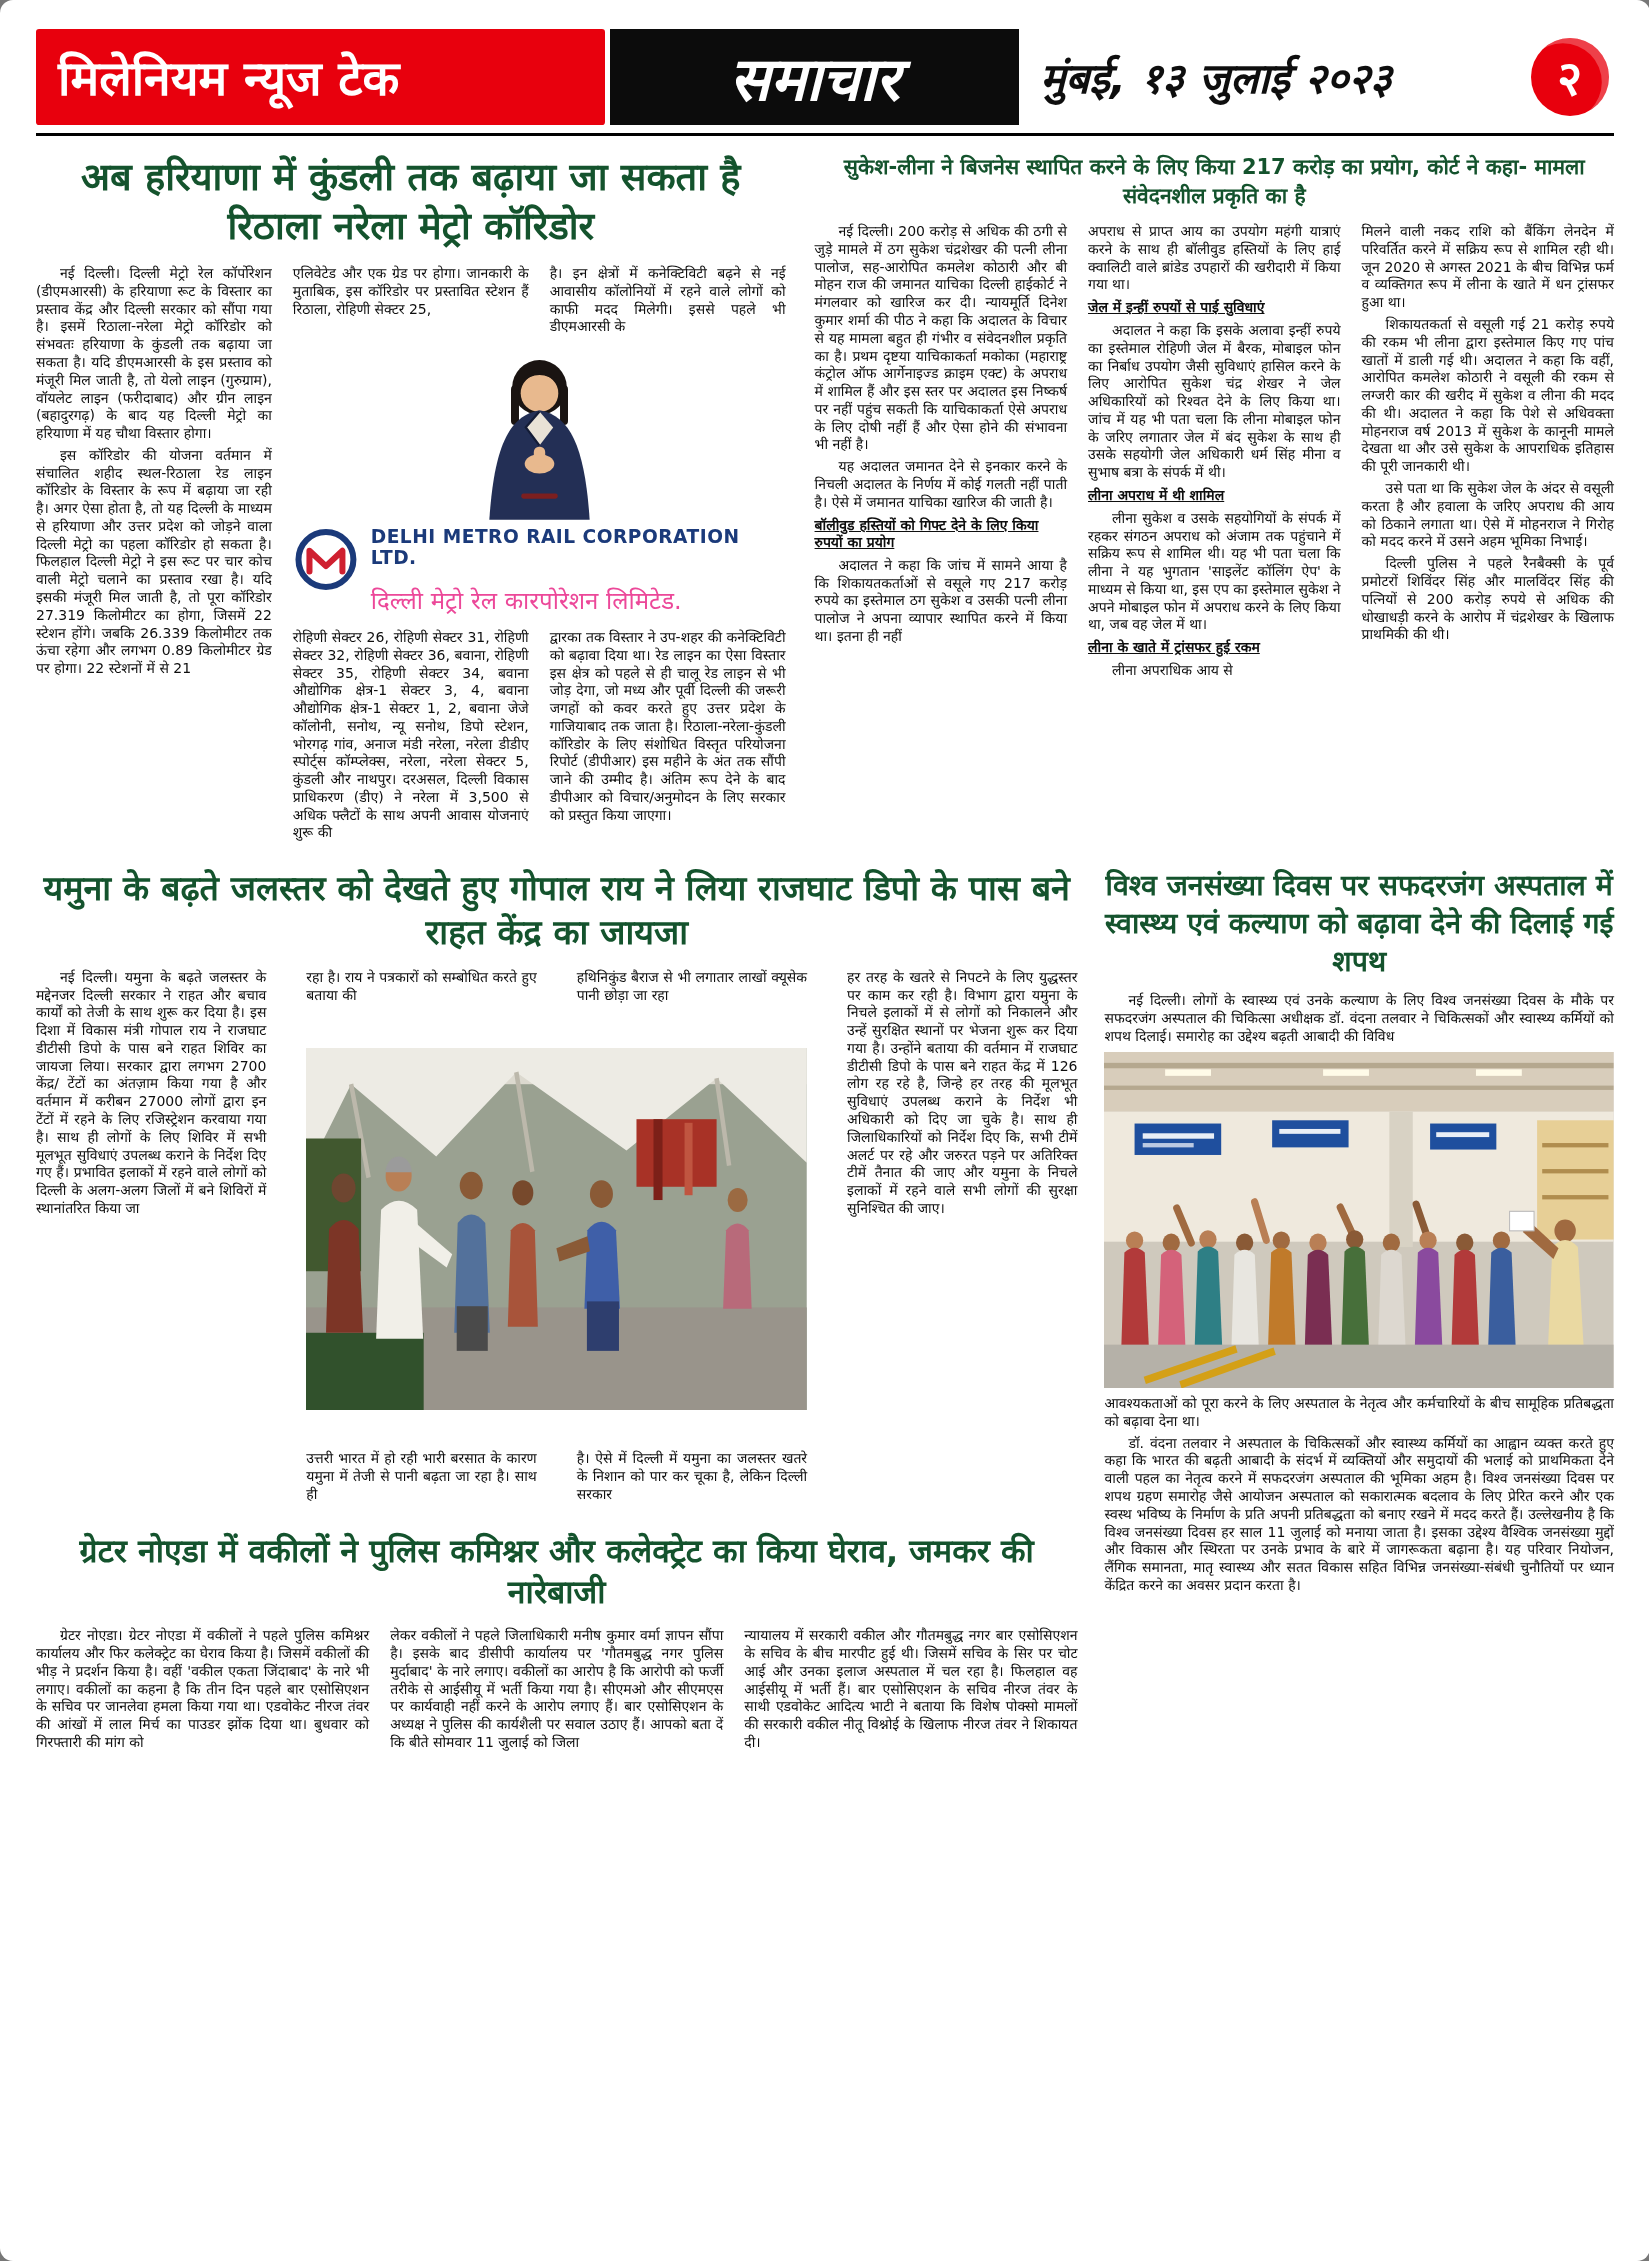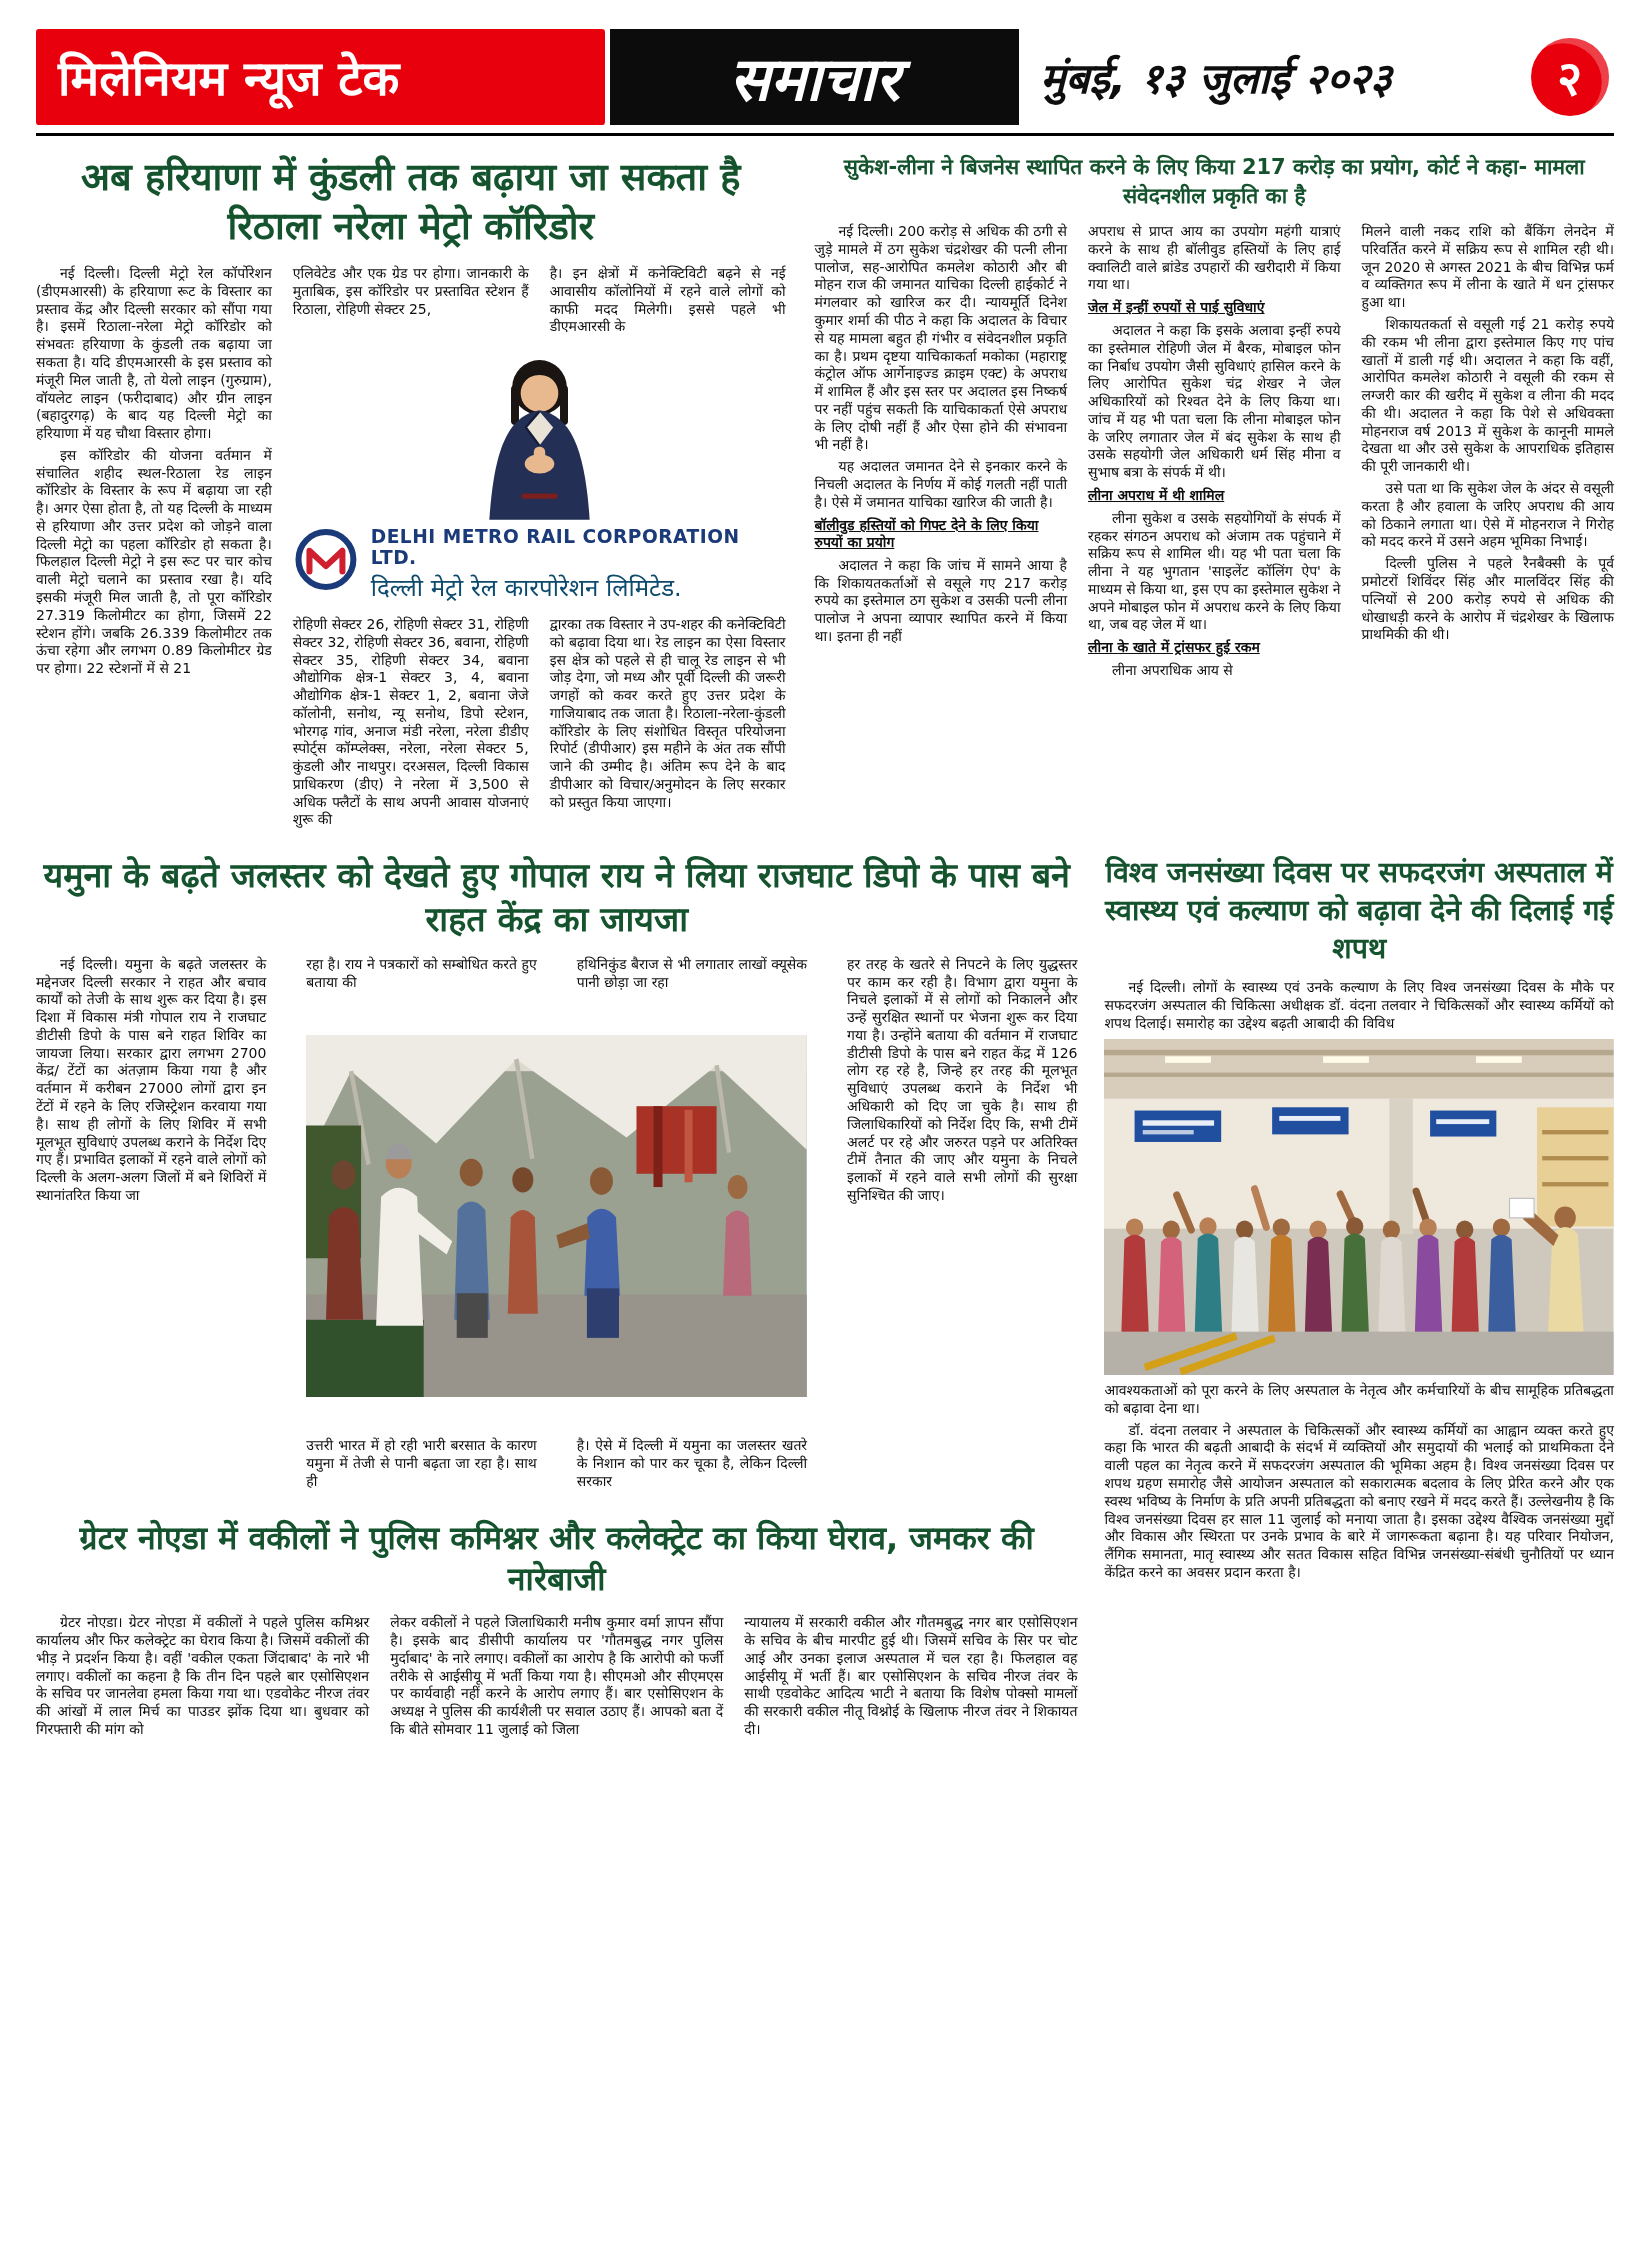--- a/index.html
+++ b/index.html
@@ -2,20 +2,21 @@
 <html lang="hi" style="font-size:8.3px"><head>
 <meta charset="utf-8">
 <style>
   * { margin:0; padding:0; box-sizing:border-box; }
   html,body { background:#777; }
   .page {
     position:relative; width:1650px; height:2261px; margin:0 auto;
     background:#ffffff; color:#0e0e0e; overflow:hidden;
     font-family:"DejaVu Sans","Liberation Sans",sans-serif;
     padding:28.5px 36px 21px;
+    border-radius:13px;
   }
   
   .masthead { display:flex; align-items:stretch; height:96px; }
   .brand {
     width:569px; background:#e8000d; color:#fff; font-weight:bold; font-size:48px;
     display:flex; align-items:center; padding:0 22px; border-radius:3.1px;
   }
   .section-box {
     width:409px; background:#0c0c0c; color:#fff; margin-left:5.2px;
     display:flex; align-items:center; justify-content:center;
@@ -59,21 +60,21 @@
   .a1-c3t  { grid-column:3; grid-row:1; }
   .a1-img  { grid-column:2 / span 2; grid-row:2; }
   .a1-c2b  { grid-column:2; grid-row:3; }
   .a1-c3b  { grid-column:3; grid-row:3; }
 
   .dmrc { background:#fff; display:flex; flex-direction:column; align-items:center; padding:4.1px 0 7.2px; }
   .dmrc-woman { width:171px; height:171px; display:block; }
   .dmrc-row { display:flex; align-items:flex-start; gap:12px; margin-top:4.1px; }
   .dmrc-logo { width:67px; height:67px; display:block; }
   .dmrc-en { font-size:18.6px; font-weight:bold; color:#1b3a7a; letter-spacing:0.5px; }
-  .dmrc-hi { font-size:24px; color:#0c4a6e; margin-top:2px; }
+  .dmrc-hi { font-size:24px; color:#ec4899; margin-top:15px; }
 
   
   .a3grid { display:grid; grid-template-columns:1fr 1fr 1fr 1fr; column-gap:21px; row-gap:6.2px;gap:40px; }
   .a3-col1 { grid-column:1; grid-row:1 / span 3; }
   .a3-c2t  { grid-column:2; grid-row:1; }
   .a3-c3t  { grid-column:3; grid-row:1; }
   .a3-img  { grid-column:2 / span 2; grid-row:2; }
   .a3-c2b  { grid-column:2; grid-row:3; }
   .a3-c3b  { grid-column:3; grid-row:3; }
   .a3-col4 { grid-column:4; grid-row:1 / span 3; }

